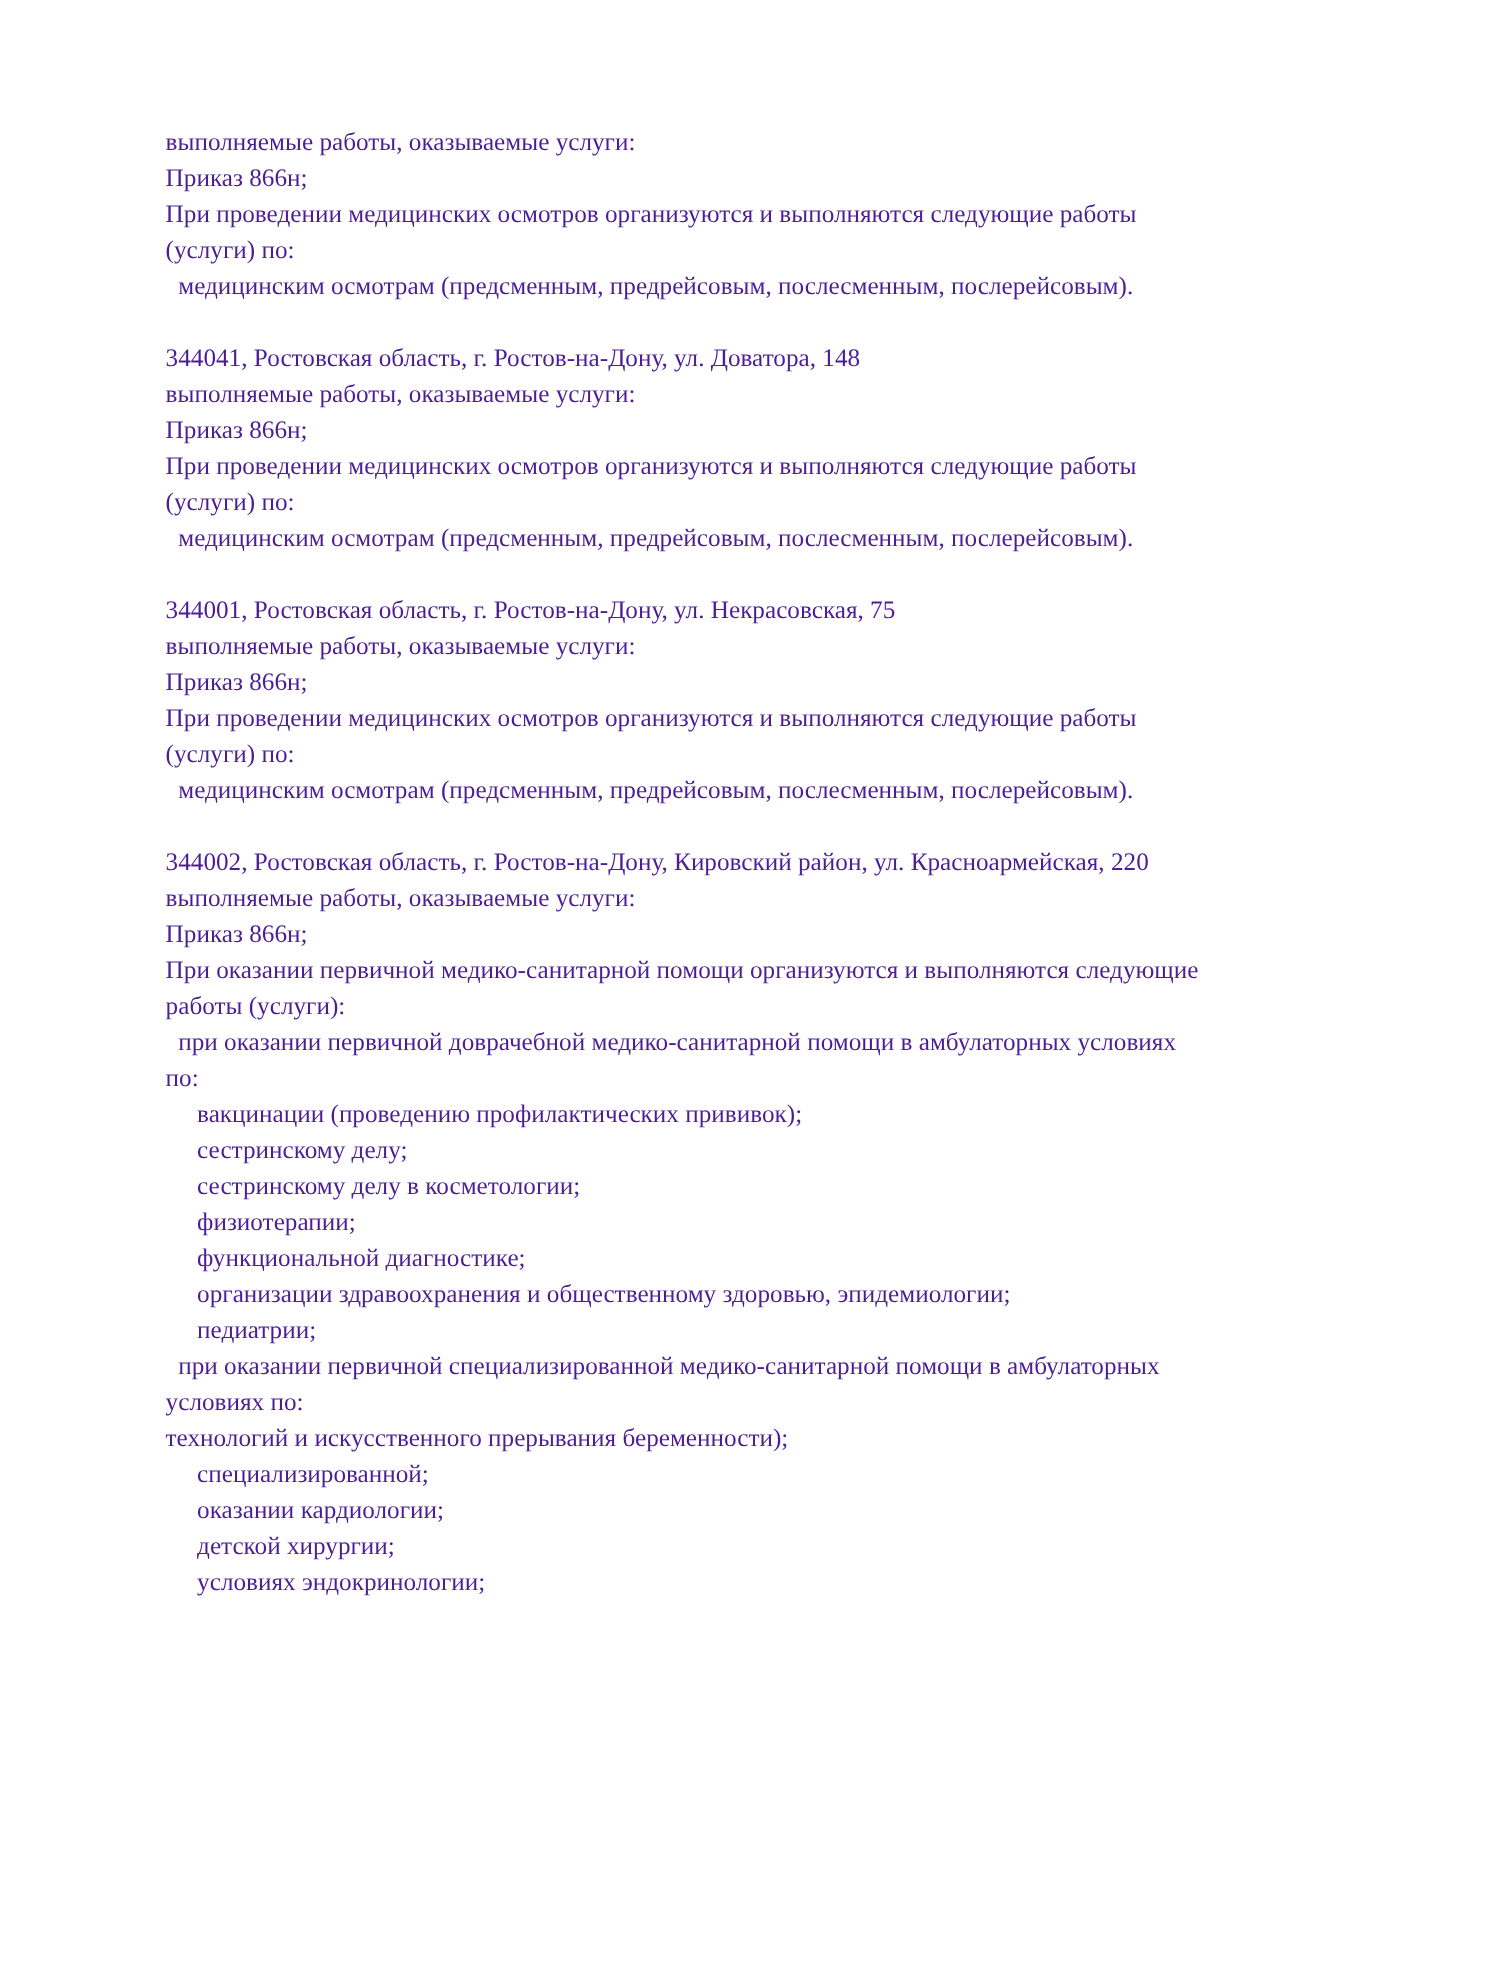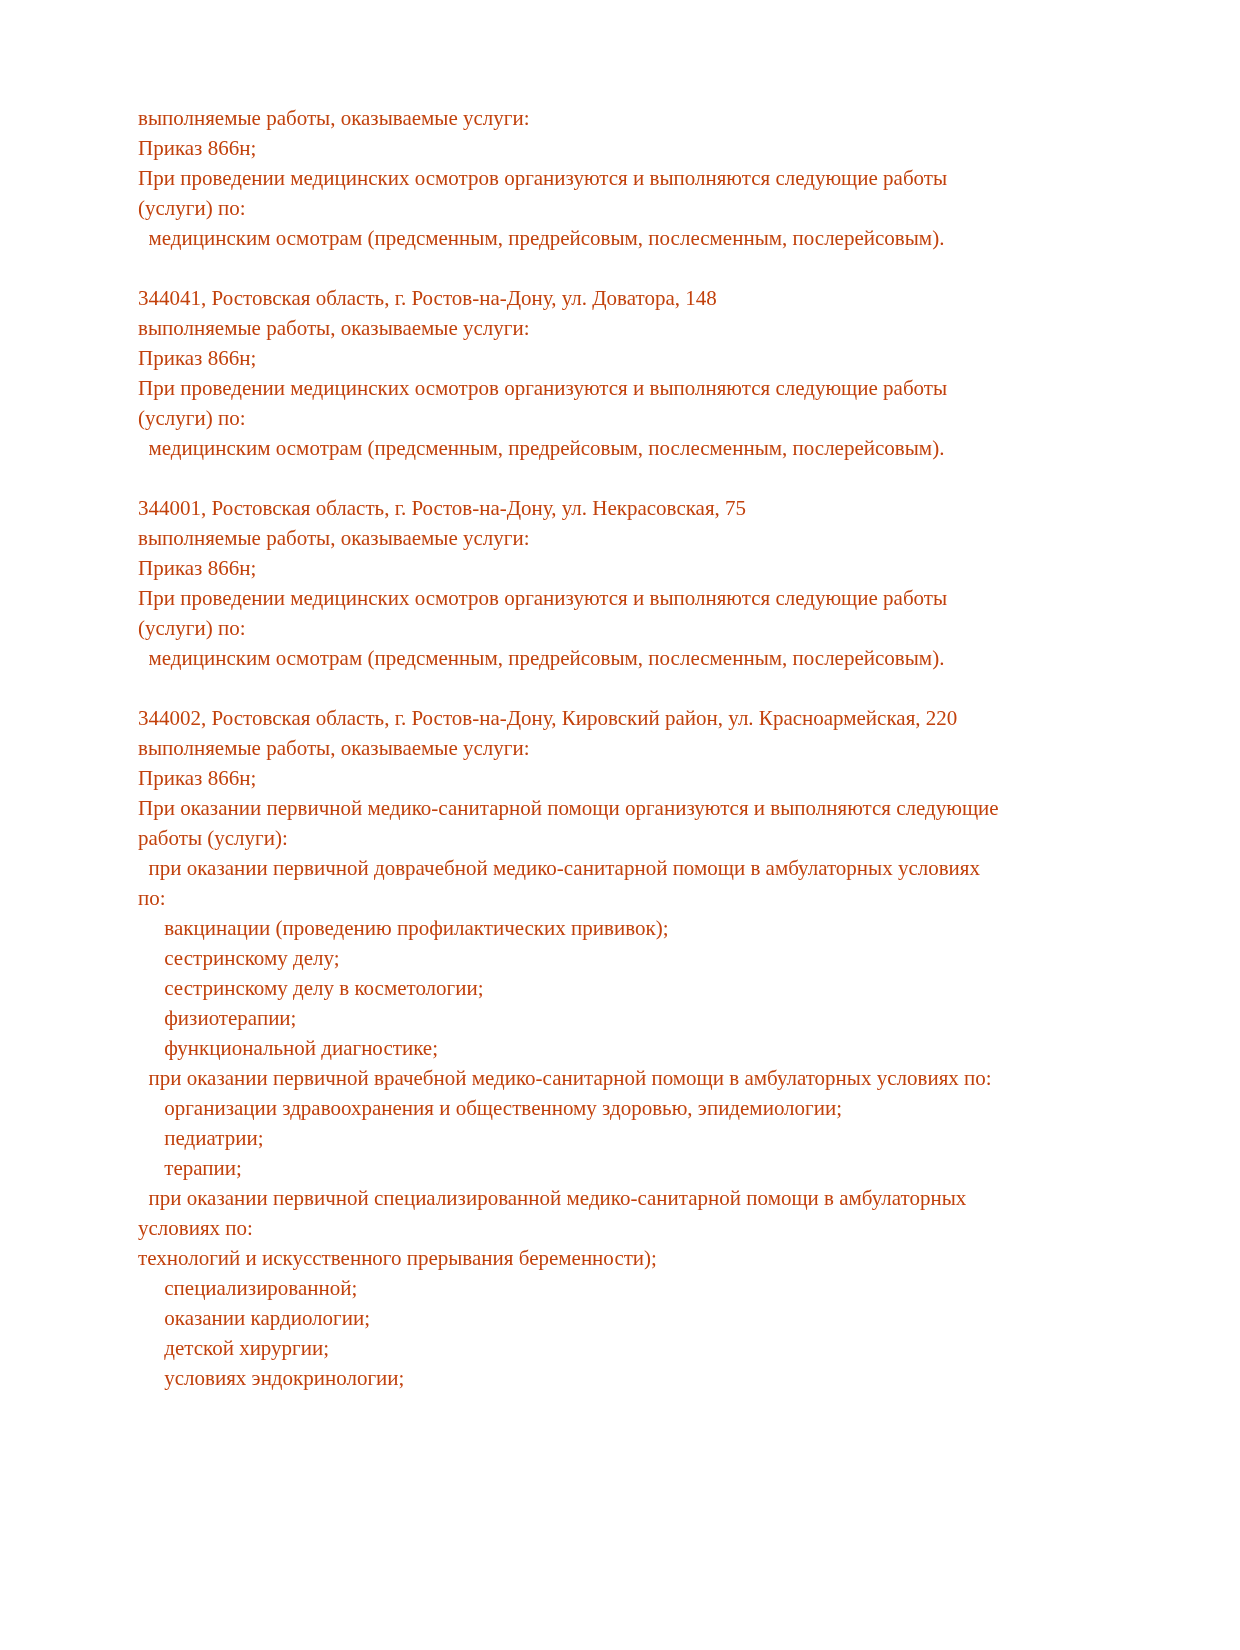--- a/index.html
+++ b/index.html
@@ -7,21 +7,21 @@
     padding: 0;
     background: #ffffff;
   }
   .page {
     position: relative;
     width: 1240px;
     height: 1650px;
     box-sizing: border-box;
     padding: 103px 60px 0 138px;
     background: #ffffff;
-    color: #c2410c;
+    color: #4c1d95;
     font-family: "Liberation Serif", "DejaVu Serif", serif;
     font-size: 21px;
     line-height: 30px;
     overflow: hidden;
   }
   .block {
     margin: 0 0 30px 0;
   }
   .line {
     white-space: pre;
@@ -62,24 +62,22 @@
         <div class="line">Приказ 866н;</div>
         <div class="line">При оказании первичной медико-санитарной помощи организуются и выполняются следующие</div>
         <div class="line">работы (услуги):</div>
         <div class="line">  при оказании первичной доврачебной медико-санитарной помощи в амбулаторных условиях</div>
         <div class="line">по:</div>
         <div class="line">     вакцинации (проведению профилактических прививок);</div>
         <div class="line">     сестринскому делу;</div>
         <div class="line">     сестринскому делу в косметологии;</div>
         <div class="line">     физиотерапии;</div>
         <div class="line">     функциональной диагностике;</div>
-        <div class="line">  при оказании первичной врачебной медико-санитарной помощи в амбулаторных условиях по:</div>
         <div class="line">     организации здравоохранения и общественному здоровью, эпидемиологии;</div>
         <div class="line">     педиатрии;</div>
-        <div class="line">     терапии;</div>
         <div class="line">  при оказании первичной специализированной медико-санитарной помощи в амбулаторных</div>
         <div class="line">условиях по:</div>
         <div class="line">технологий и искусственного прерывания беременности);</div>
         <div class="line">     специализированной;</div>
         <div class="line">     оказании кардиологии;</div>
         <div class="line">     детской хирургии;</div>
         <div class="line">     условиях эндокринологии;</div>
       </div>
     </main>
 </div>

